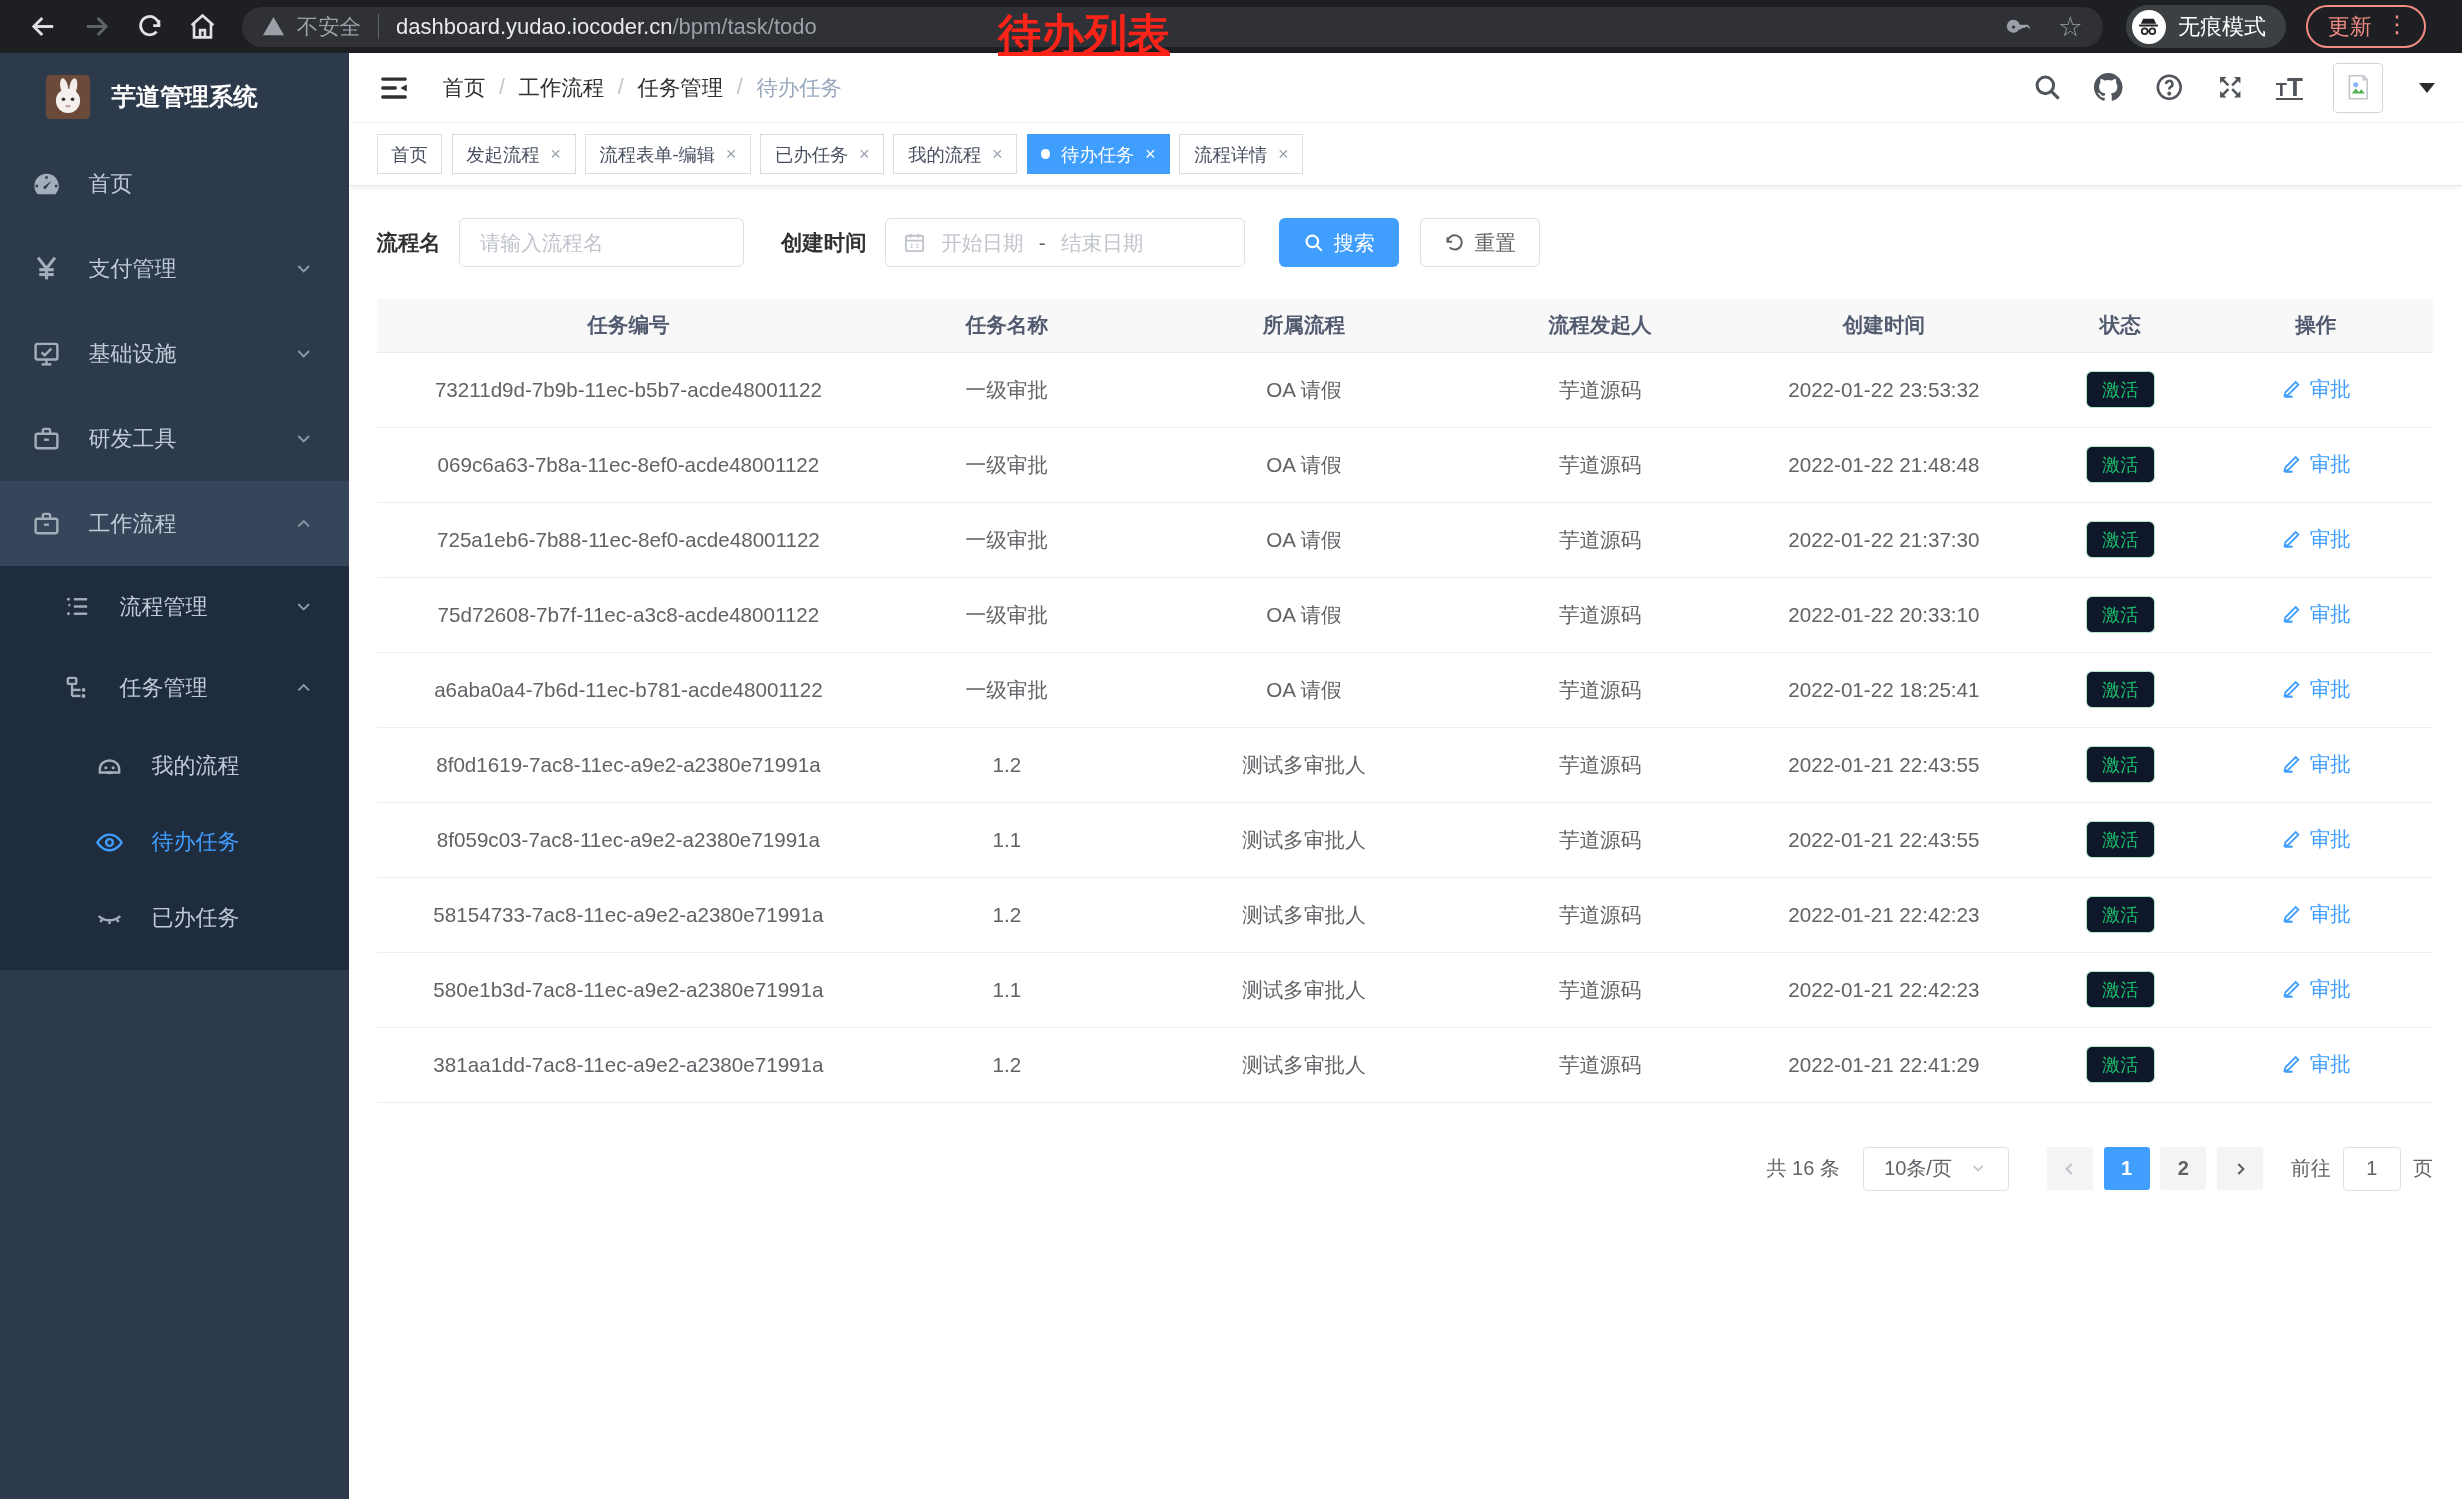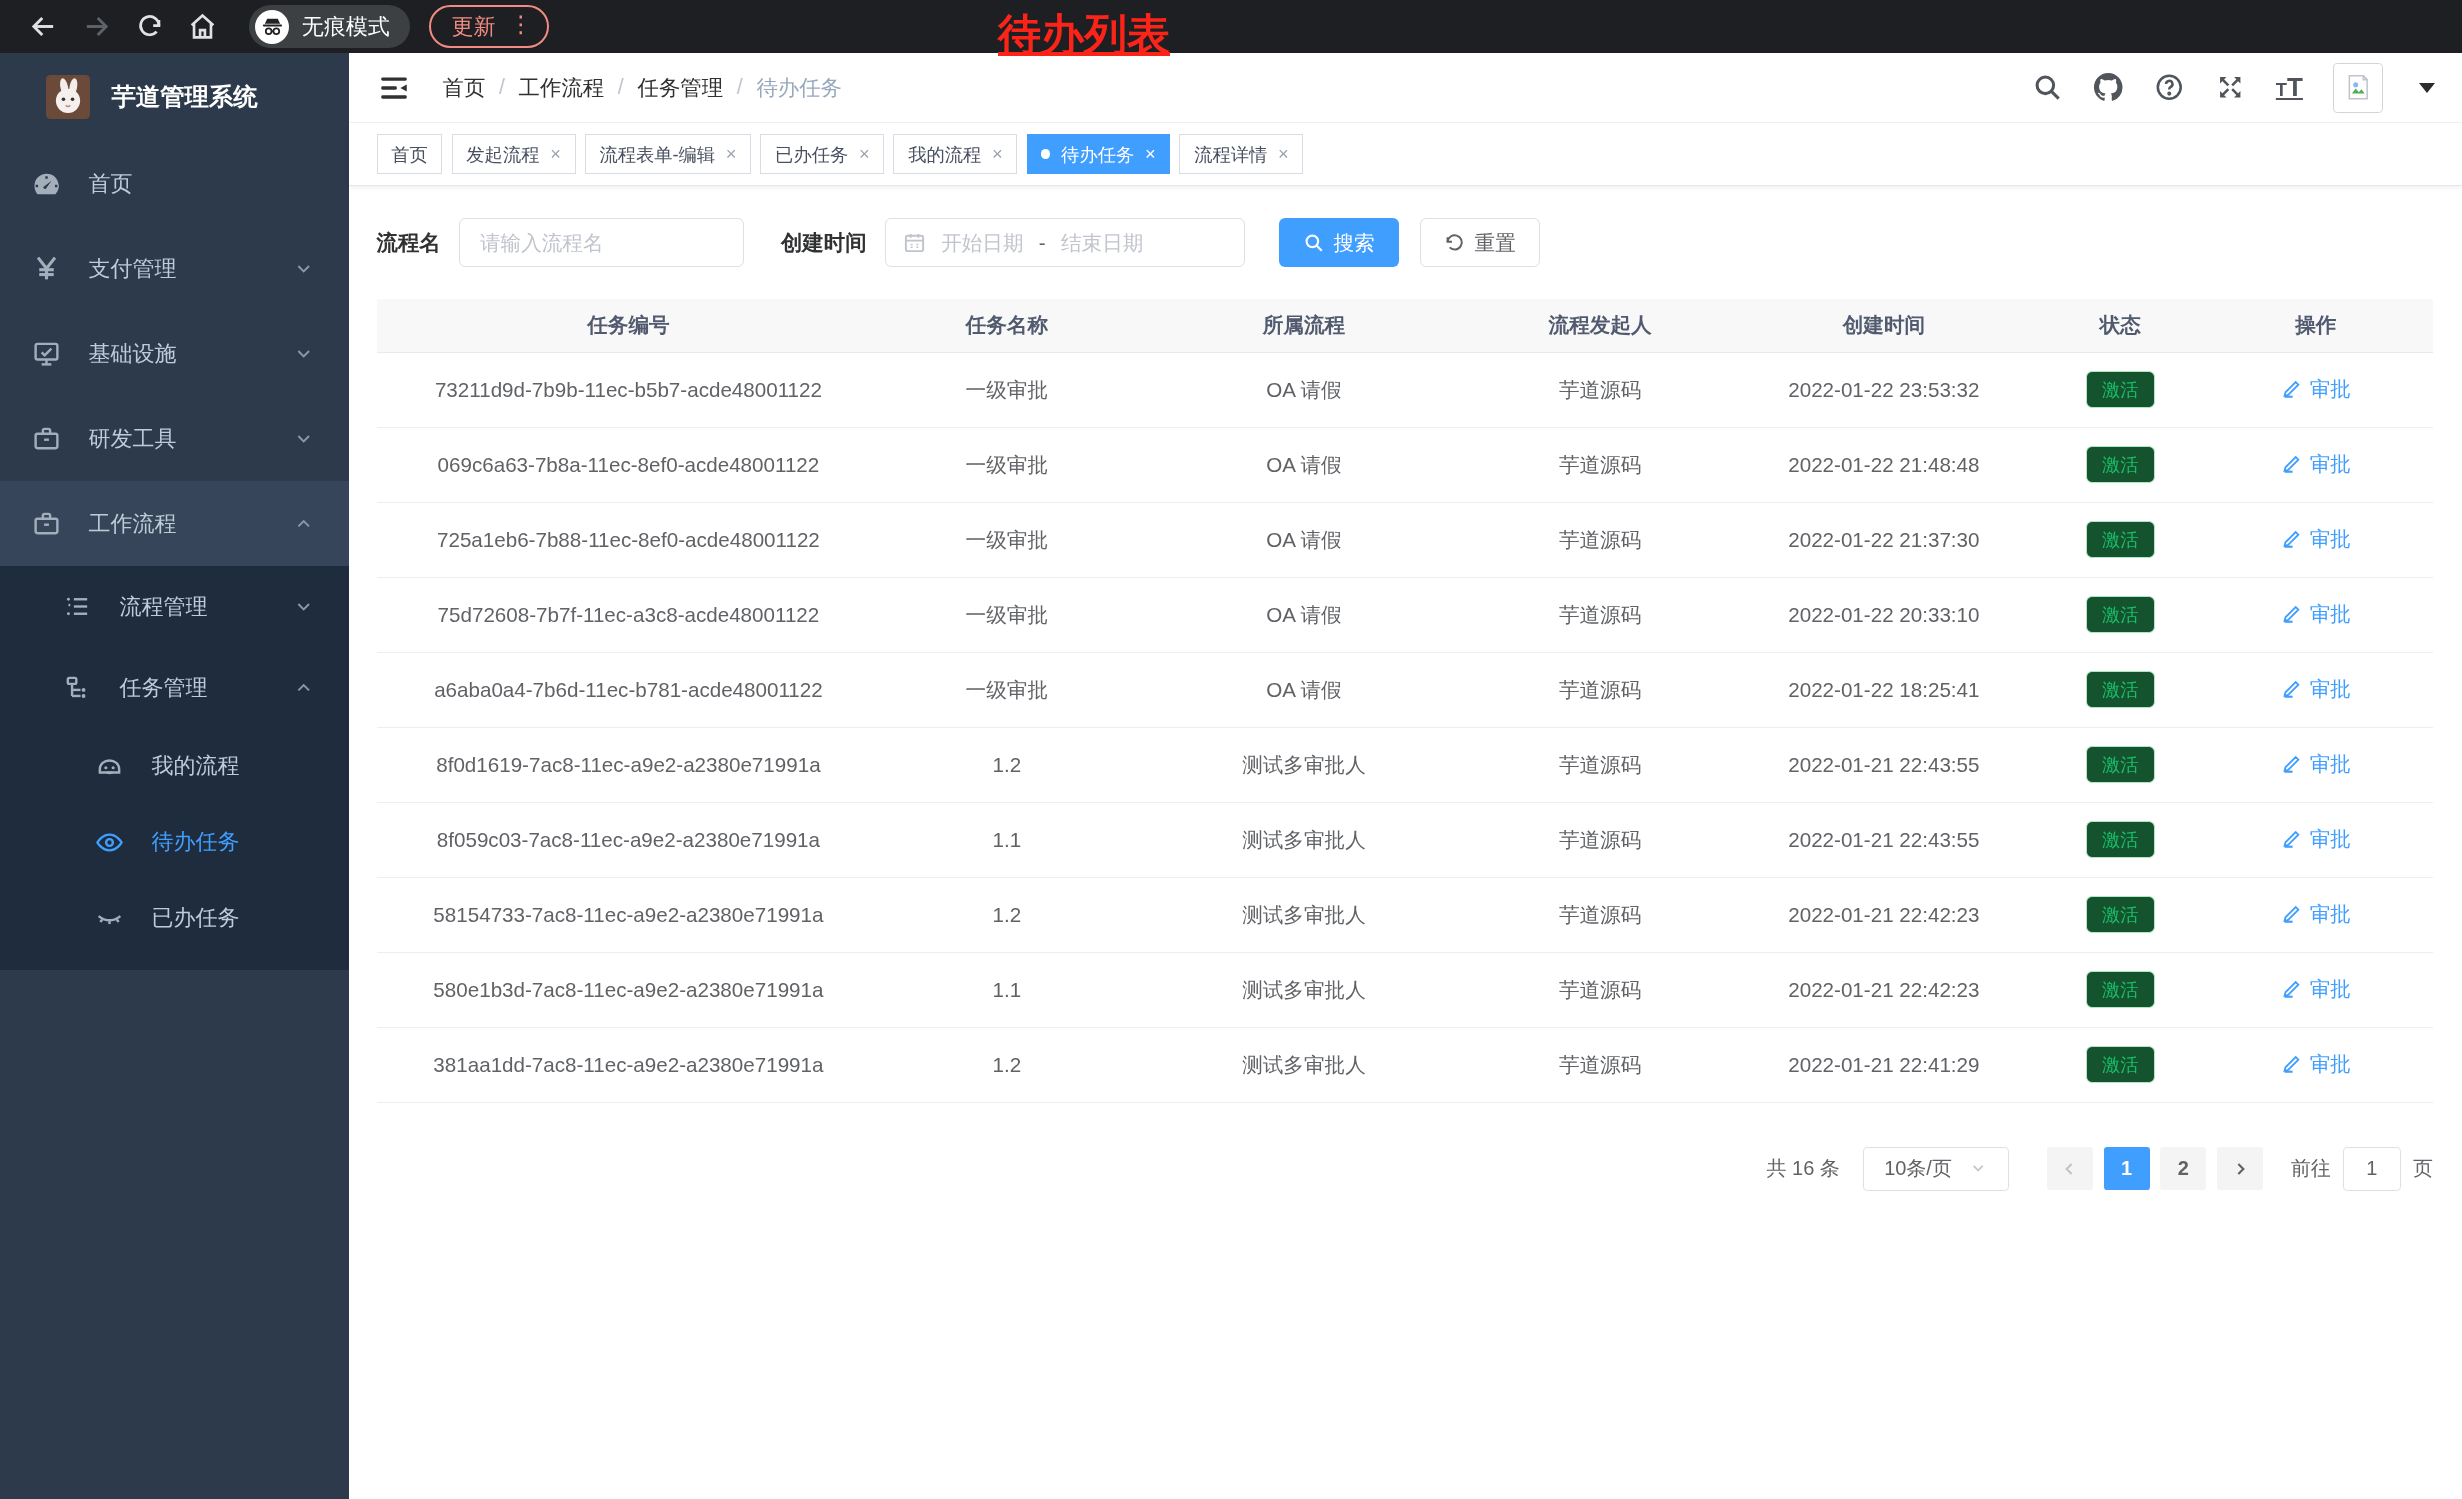--- a/index.html
+++ b/index.html
@@ -77,21 +77,21 @@
   .text-input { width:285px; height:49px; border:1.5px solid #dcdfe6; border-radius:6.1px; display:flex; align-items:center; padding:0 20px; font-size:20.6px; color:#c0c4cc; background:#fff; }
   .date-input { width:360px; height:49px; border:1.5px solid #dcdfe6; border-radius:6.1px; display:flex; align-items:center; padding:8px 17px; gap:15.3px; font-size:20.6px; color:#c0c4cc; background:#fff; }
   .date-input .dash { color:#606266; }
   .btn { height:49px; border-radius:6.1px; display:inline-flex; align-items:center; gap:9.2px; font-size:20.6px; padding:0 23px; cursor:pointer; border:1.5px solid transparent; }
   .btn-primary { background:#409eff; color:#fff; margin-left:34px; }
   .btn-plain { background:#fff; color:#606266; border-color:#dcdfe6; margin-left:21.4px; }
 
   table.grid { width:100%; border-collapse:collapse; table-layout:fixed; }
   table.grid th { height:53px; background:#f8f8f9; color:#515a6e; font-size:20.6px; font-weight:700; text-align:center; border-bottom:1.5px solid #e8eaec; }
   table.grid td { height:75px; color:#606266; font-size:20.6px; text-align:center; border-bottom:1.5px solid #ebeef5; overflow:hidden; white-space:nowrap; }
-  .badge { display:inline-block; padding:5.3px 15.3px; font-size:18.3px; color:#19be6b; background:#14532d; border:1.5px solid #b0e8c6; border-radius:6.1px; line-height:1.3; }
+  .badge { display:inline-block; padding:5.3px 15.3px; font-size:18.3px; color:#19be6b; background:#0f172a; border:1.5px solid #b0e8c6; border-radius:6.1px; line-height:1.3; }
   .action-link { color:#409eff; display:inline-flex; align-items:center; gap:7.6px; cursor:pointer; }
   .pencil-ic { width:21.4px; height:21.4px; }
 
   
   .pagination { display:flex; align-items:center; justify-content:flex-end; gap:10.7px; margin-top:44px; font-size:20px; color:#606266; padding-bottom:38px; }
   .pg-total { margin-right:12.2px; }
   .size-select { width:146px; height:44px; border:1.5px solid #dcdfe6; border-radius:4.6px; display:flex; align-items:center; justify-content:center; gap:17px; color:#606266; background:#fff; margin-right:27.5px; }
   .size-select .sel-chev { color:#c0c4cc; }
   .pg-btn { min-width:46px; height:43px; padding:0 6.1px; background:#f4f4f5; color:#606266; border-radius:3.1px; display:inline-flex; align-items:center; justify-content:center; font-weight:700; cursor:pointer; }
   .pg-btn.arrow { color:#c0c4cc; font-size:23px; }
@@ -123,20 +123,34 @@
       </svg>
   </div>
   <div class="nav-ic">
     <svg width="29" height="29" viewBox="0 0 24 24" fill="none" stroke="currentColor" stroke-width="2.2">
         <path d="M3 11l9-8 9 8"></path>
         <path d="M5 9.5V21h14V9.5"></path>
         <path d="M10 21v-6h4v6"></path>
       </svg>
   </div>
 
+  <div class="addr-bar">
+    <svg width="23" height="23" viewBox="0 0 24 24" fill="#9aa0a6">
+        <path d="M12 2L1 21h22L12 2zm1 14h-2v2h2v-2zm0-7h-2v5h2V9z"></path>
+      </svg>
+    <span class="sec-label">不安全</span>
+    <span class="addr-divider"></span>
+    <span class="url"><span>dashboard.yudao.iocoder.cn</span><span class="path">/bpm/task/todo</span></span>
+    <span class="addr-right">
+      <svg width="26" height="26" viewBox="0 0 24 24" fill="#9aa0a6">
+          <path d="M12.65 10A6 6 0 1 0 12 14.3l1.7.02L15 13h2l1-1h2l2 2v-2l-2-2h-7.35zM7 13.5A1.5 1.5 0 1 1 7 10.5a1.5 1.5 0 0 1 0 3z"></path>
+        </svg>
+      <span class="star">☆</span>
+    </span>
+  </div>
 
   <div class="incog">
     <span class="incog-circle">
       <svg width="23" height="23" viewBox="0 0 24 24" fill="#202124">
           <path d="M4 9h16l-2.5-5h-11L4 9z"></path>
           <rect x="2" y="10" width="20" height="2" rx="1"></rect>
           <circle cx="8" cy="17" r="3" fill="none" stroke="#202124" stroke-width="1.8"></circle>
           <circle cx="16" cy="17" r="3" fill="none" stroke="#202124" stroke-width="1.8"></circle>
           <path d="M11 17h2" stroke="#202124" stroke-width="1.8"></path>
         </svg>

